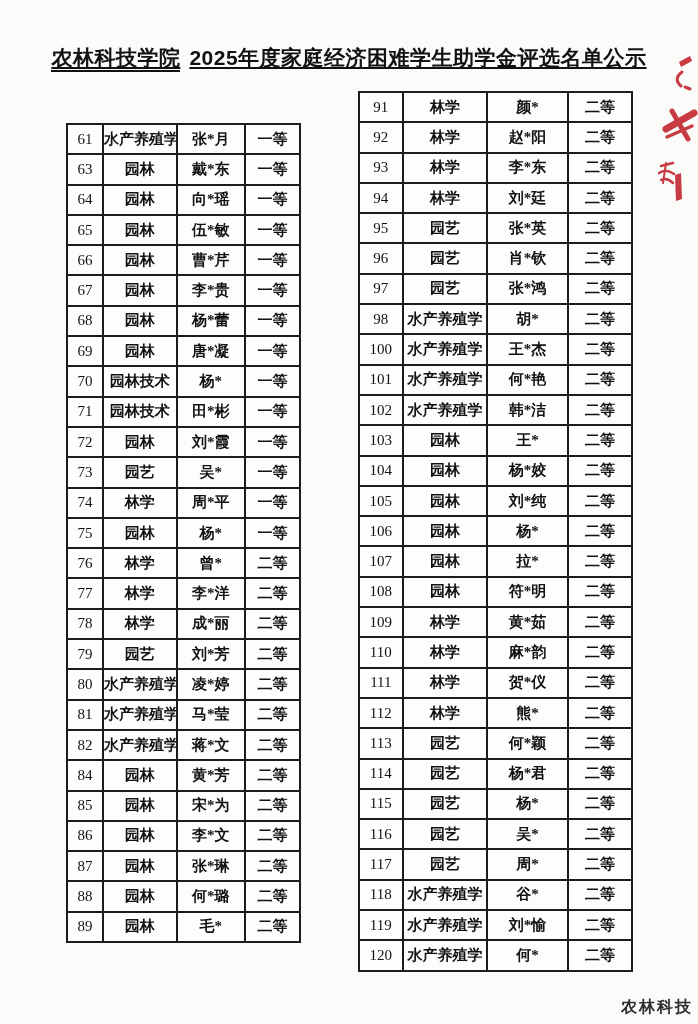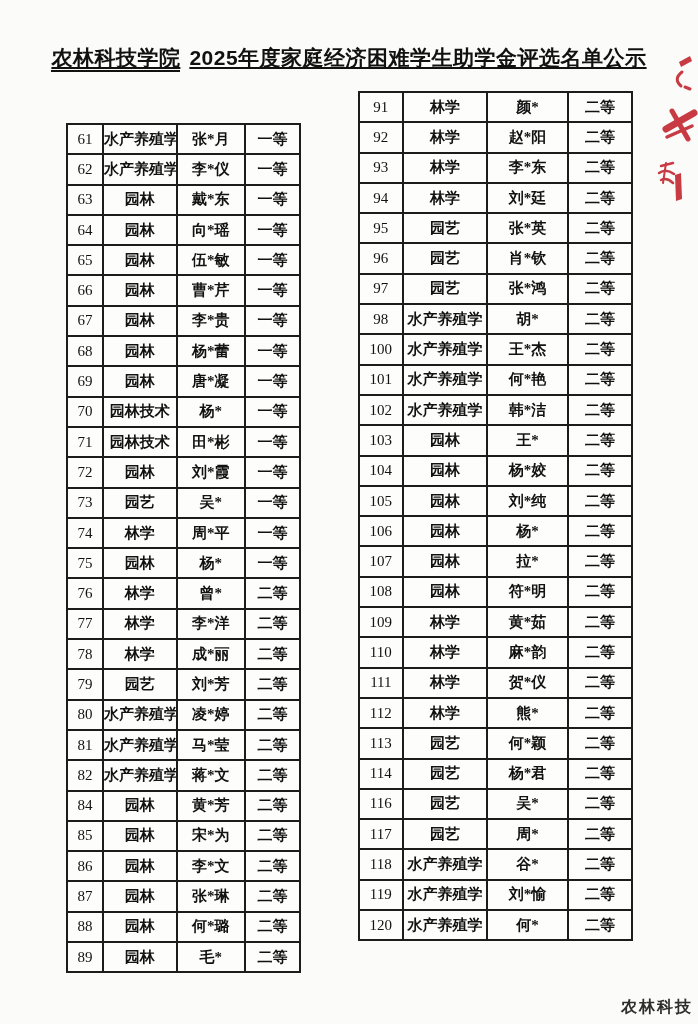--- a/index.html
+++ b/index.html
@@ -74,26 +74,20 @@
         <col style="width:23.5%">
     </colgroup>
     <tbody>
   <tr>
     <td class="c-no">61</td>
     <td class="c-major">水产养殖学</td>
     <td class="c-name">张*月</td>
     <td class="c-grade">一等</td>
   </tr>
 
-  <tr>
-    <td class="c-no">62</td>
-    <td class="c-major">水产养殖学</td>
-    <td class="c-name">李*仪</td>
-    <td class="c-grade">一等</td>
-  </tr>
 
   <tr>
     <td class="c-no">63</td>
     <td class="c-major">园林</td>
     <td class="c-name">戴*东</td>
     <td class="c-grade">一等</td>
   </tr>
 
   <tr>
     <td class="c-no">64</td>
@@ -437,20 +431,26 @@
     <td class="c-grade">二等</td>
   </tr>
 
   <tr>
     <td class="c-no">114</td>
     <td class="c-major">园艺</td>
     <td class="c-name">杨*君</td>
     <td class="c-grade">二等</td>
   </tr>
 
+  <tr>
+    <td class="c-no">115</td>
+    <td class="c-major">园艺</td>
+    <td class="c-name">杨*</td>
+    <td class="c-grade">二等</td>
+  </tr>
 
   <tr>
     <td class="c-no">116</td>
     <td class="c-major">园艺</td>
     <td class="c-name">吴*</td>
     <td class="c-grade">二等</td>
   </tr>
 
   <tr>
     <td class="c-no">117</td>

